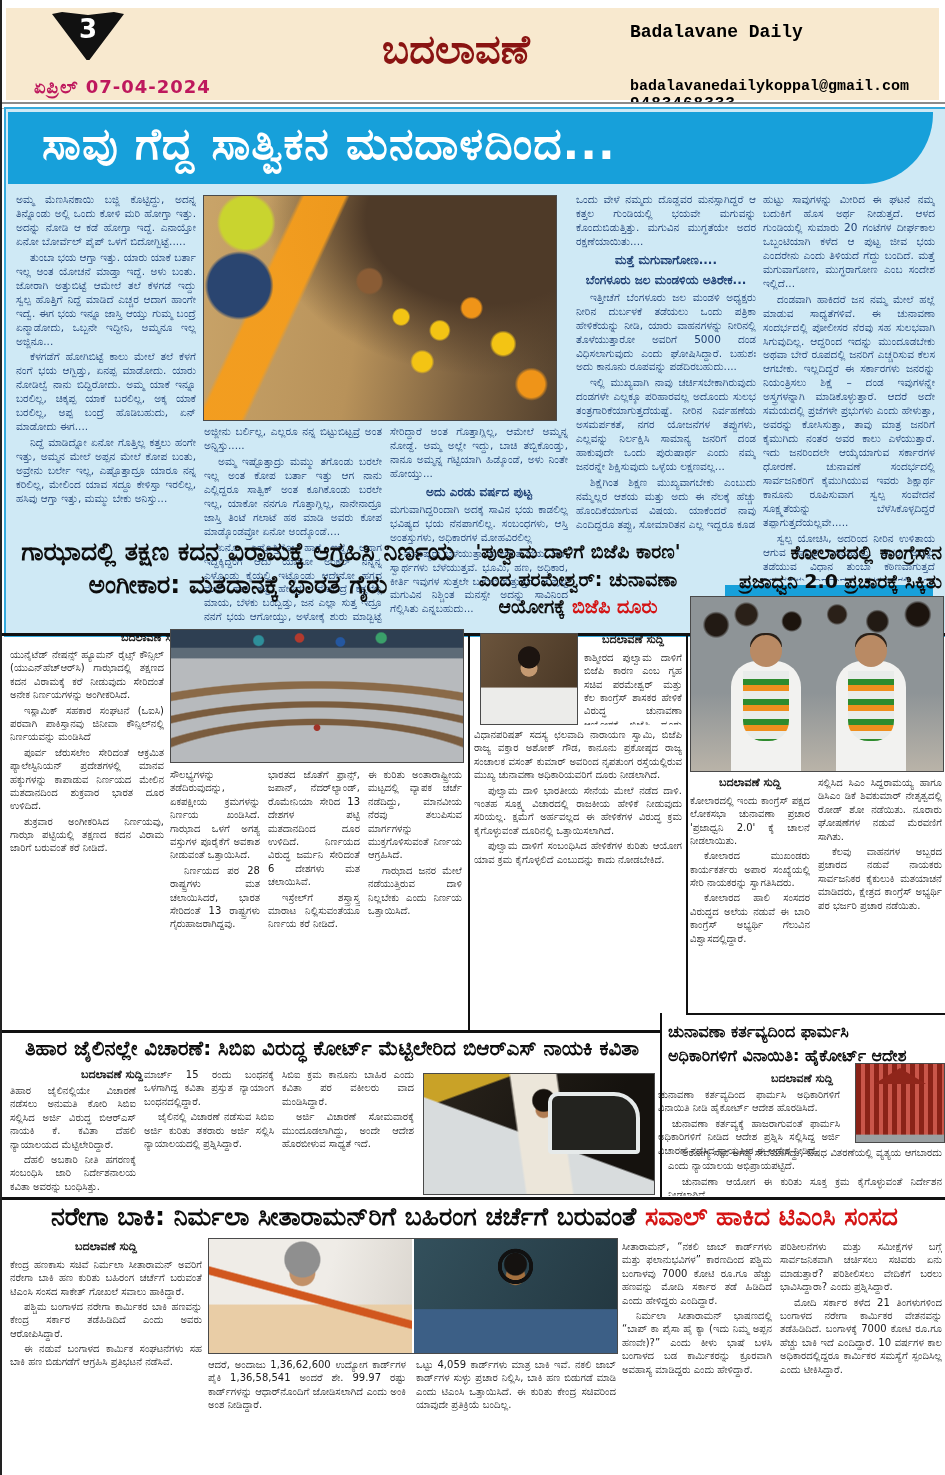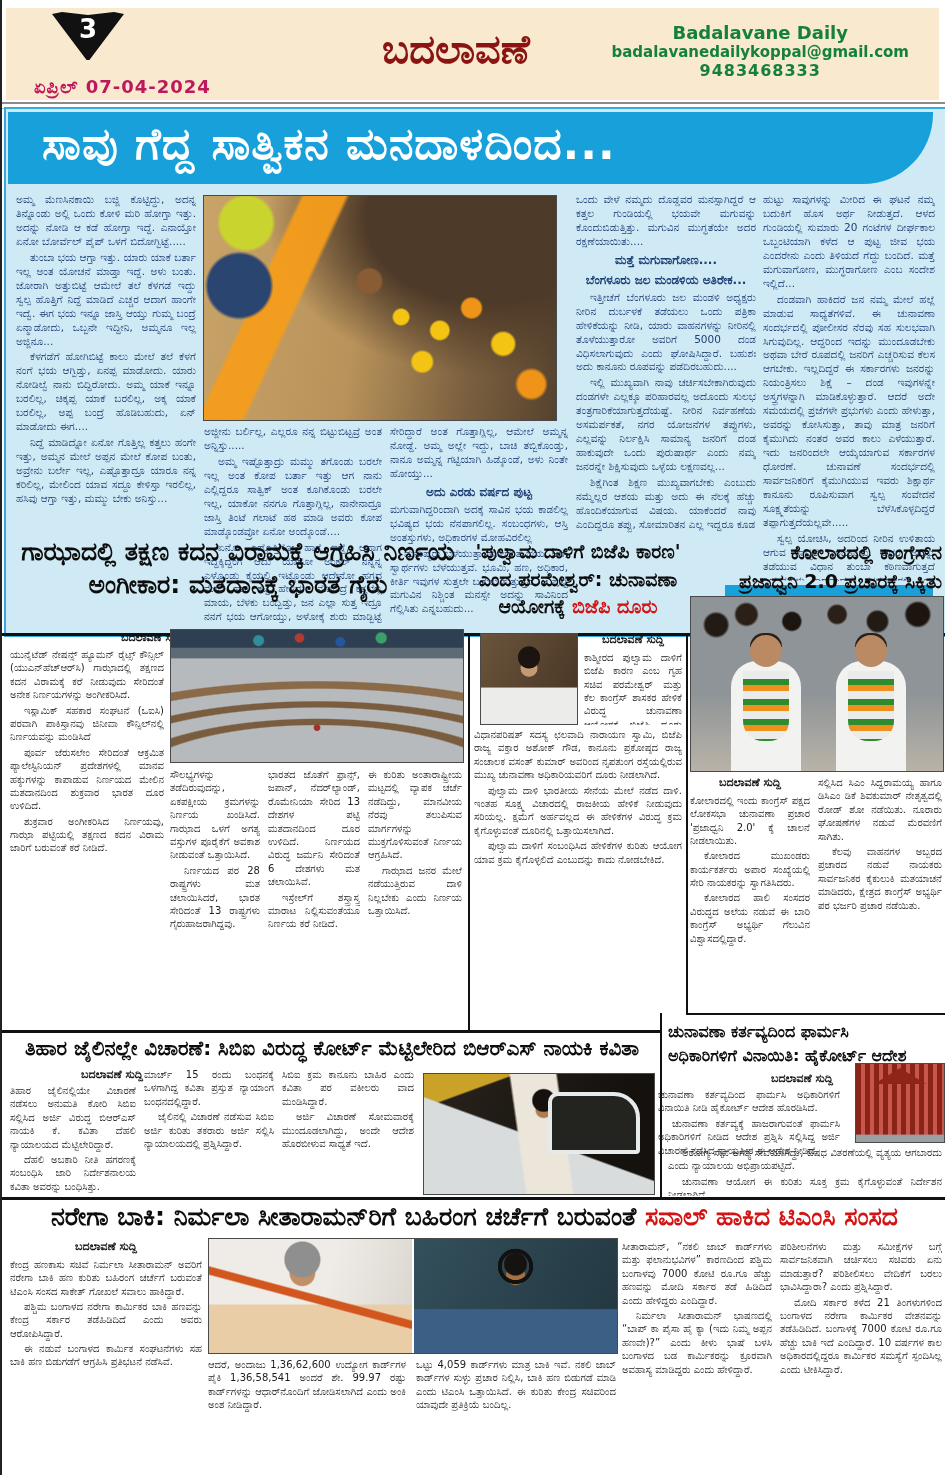--- a/index.html
+++ b/index.html
@@ -9,23 +9,23 @@
   
   #header{position:absolute;left:4px;top:8px;width:933px;height:92px;background:#f8e9cf;
           display:flex;align-items:center;}
   .hdr-left{position:absolute;left:28px;top:4px;width:180px;text-align:left;}
   .tri{width:72px;height:48px;background:#111;clip-path:polygon(0 4%,14% 0,50% 6%,86% 0,100% 4%,52% 100%,48% 100%);
        position:relative;margin-left:18px;}
   .tri span{position:absolute;left:0;right:0;top:2px;text-align:center;color:#fff;font-size:26px;font-weight:bold;}
   .dateline{font-weight:bold;font-size:18px;color:#be185d;margin-top:16px;letter-spacing:1px;}
   .hdr-center{position:absolute;left:300px;top:18px;width:300px;text-align:center;}
   .masthead{font-size:40px;font-weight:bold;color:#8a1412;}
-  .hdr-right{position:absolute;right:30px;top:14px;text-align:center;color:#15803d;}
+  .hdr-right{position:absolute;right:30px;top:14px;text-align:left;color:#000000;font-family:Liberation Mono, monospace;}
   .hdr-right .l1{font-weight:bold;font-size:18px;}
-  .hdr-right .l2{font-weight:bold;font-size:15px;}
+  .hdr-right .l2{font-weight:bold;font-size:15px;margin-top:36px;}
   .hdr-right .l3{font-weight:bold;font-size:16px;letter-spacing:1px;}
   .hdr-rule{position:absolute;left:0;top:102px;width:945px;height:4px;
             border-top:2px solid #8b8b8b;border-bottom:1px solid #b5b5b5;background:#fff;}
   
   #main-sec{position:absolute;left:2px;top:107px;width:939px;height:526px;background:#cfe9f5;
             border:2px solid #35aadd;}
   .banner{position:absolute;left:2px;top:3px;width:925px;height:72px;background:#17a0da;
           border-radius:0 0 70px 0;}
   .banner h1{margin:0;padding:6px 0 0 34px;color:#ffffff;font-size:44px;font-weight:bold;letter-spacing:1px;}
   .mcol{position:absolute;color:#1e3f74;font-size:10.5px;line-height:1.33;text-align:justify;overflow:hidden;}

